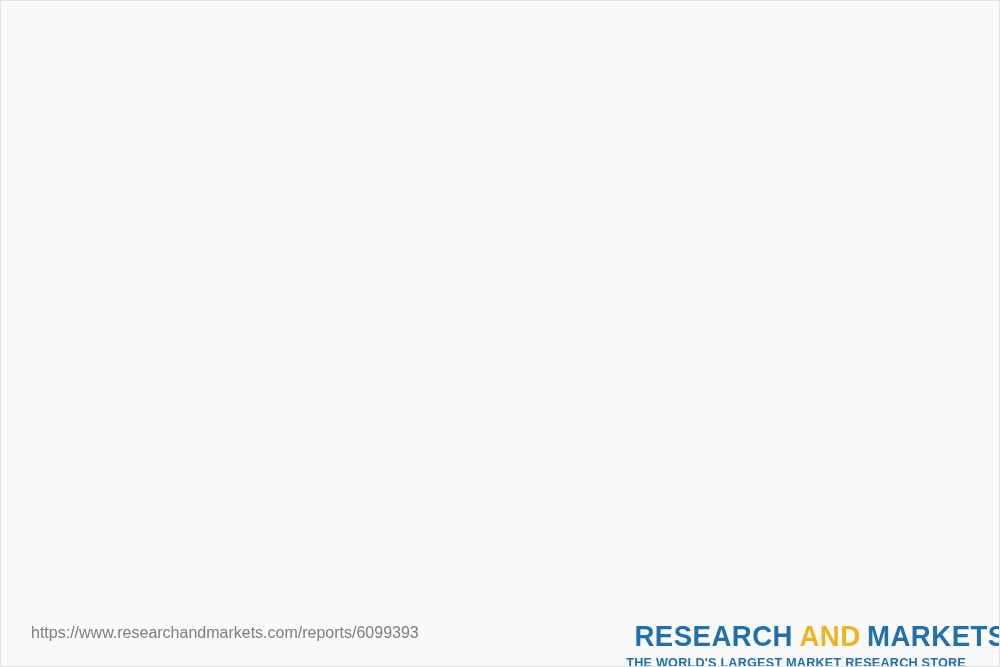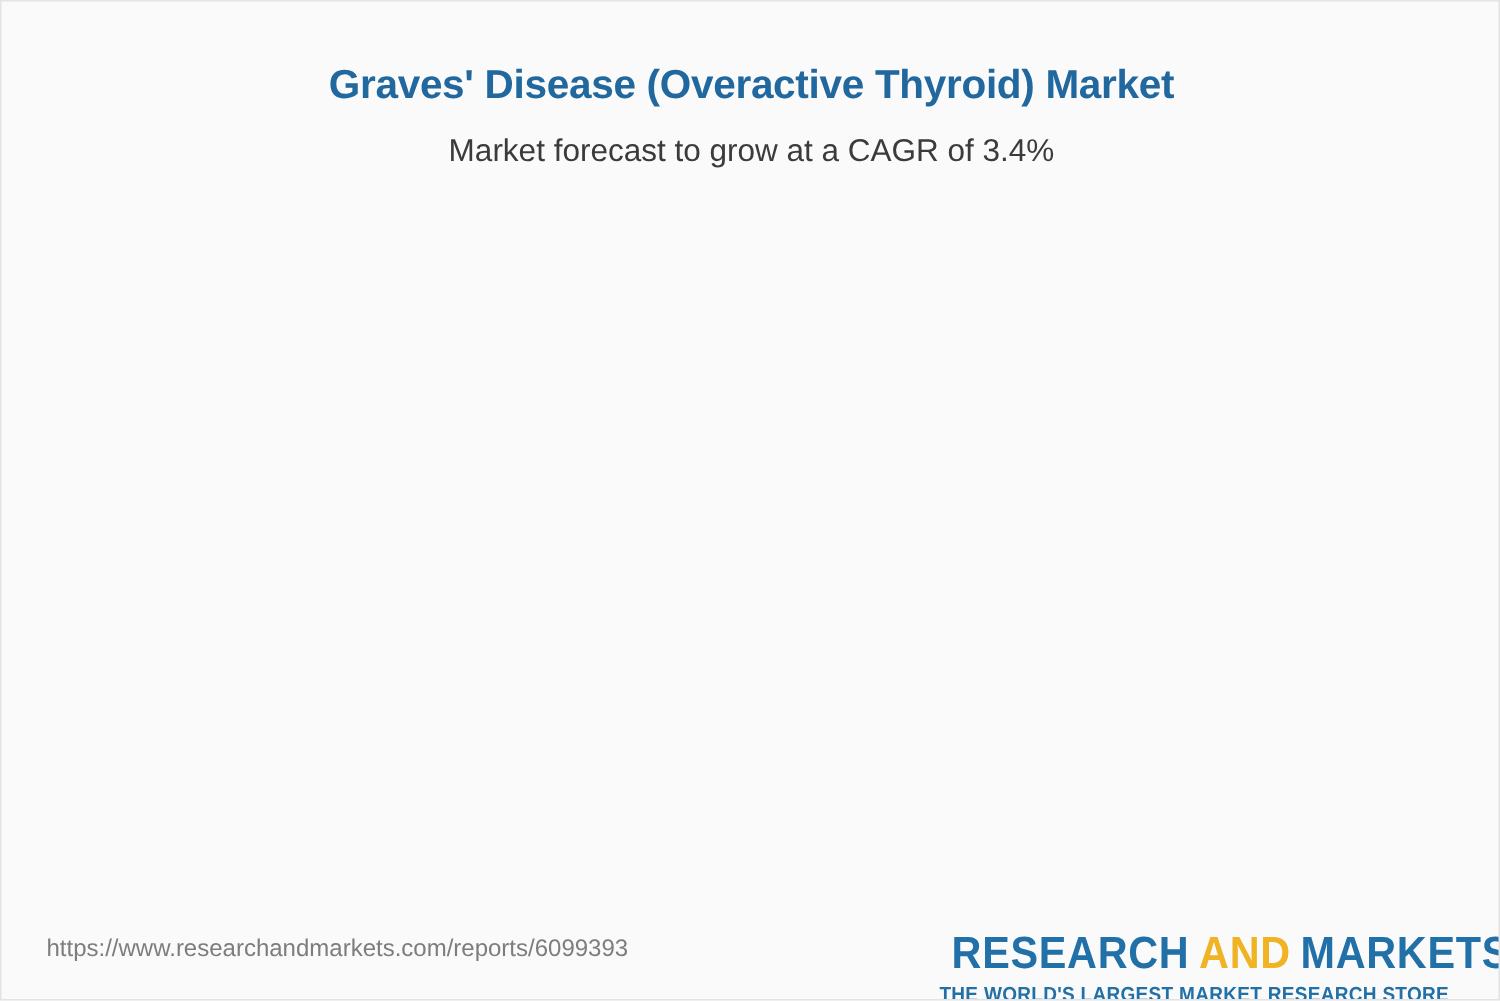--- a/index.html
+++ b/index.html
@@ -106,22 +106,20 @@
     transform-origin: right center;
     white-space: nowrap;
     margin-top: 3px;
   }
 </style>
 </head>
 <body>
 
 <div id="canvas">
 
-  <div id="chart-title">Graves' Disease (Overactive Thyroid) Market</div>
-  <div id="chart-subtitle">Market forecast to grow at a CAGR of 3.4%</div>
 
   <div id="plot-area">
 
     <div class="bar-group">
       
 
       
 
       
     </div>

